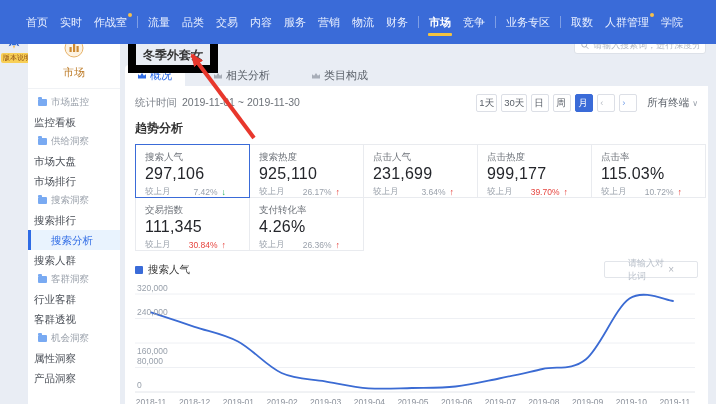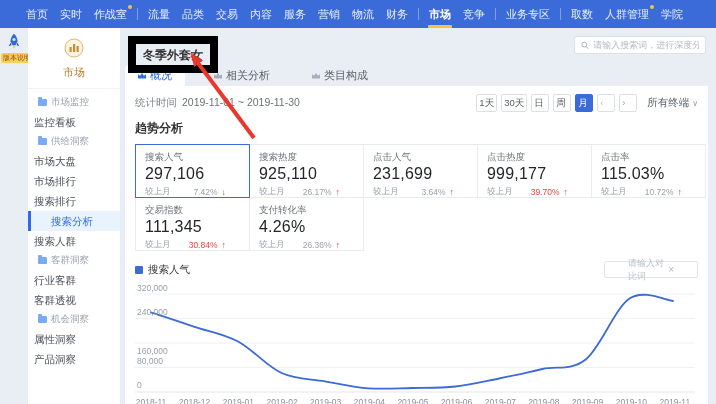--- a/index.html
+++ b/index.html
@@ -1,20 +1,20 @@
 <!DOCTYPE html>
 <html><head>
 <meta charset="utf-8">
 <style>
   html,body{margin:0;padding:0;background:#dfe4ec;}
   *{box-sizing:border-box;font-family:"Liberation Sans","DejaVu Sans",sans-serif;}
   .screen{position:relative;width:716px;height:404px;background:#e9edf4;overflow:hidden;}
 
   
-  .navbar{position:absolute;left:0;top:0;width:716px;height:28px;background:#3a6bd8;display:flex;align-items:center;padding-left:20px;z-index:10;}
+  .navbar{position:absolute;left:0;top:0;width:716px;height:44px;background:#3a6bd8;display:flex;align-items:center;padding-left:20px;z-index:10;}
   .nav-item{position:relative;color:#eaf0ff;font-size:11px;padding:0 6px;height:28px;line-height:28px;cursor:pointer;white-space:nowrap;}
   .nav-item.active{color:#fff;font-weight:bold;}
   .nav-item.active::after{content:"";position:absolute;left:5px;right:5px;bottom:0;height:3px;background:#f5c33f;border-radius:1px;}
   .nav-sep{width:1px;height:12px;background:rgba(255,255,255,.35);margin:0 4px;}
   .nav-dot{position:absolute;top:5px;right:1px;width:4px;height:4px;border-radius:50%;background:#f7c04a;}
 
   
   .rail{position:absolute;left:0;top:28px;width:28px;bottom:0;}
   .rocket{position:absolute;left:4px;top:4px;width:20px;height:20px;}
   .rocket-badge{position:absolute;left:1px;top:25px;background:#f8cf56;color:#8a4a12;font-size:7px;line-height:10px;padding:0 2px;border-radius:2px;white-space:nowrap;}
@@ -147,20 +147,24 @@
           <span class="folder-icon"></span>
           <span>市场监控</span>
         </div>
       <div class="menu-item">监控看板</div>
       <div class="menu-section">
           <span class="folder-icon"></span>
           <span>供给洞察</span>
         </div>
       <div class="menu-item">市场大盘</div>
       <div class="menu-item">市场排行</div>
+      <div class="menu-section">
+          <span class="folder-icon"></span>
+          <span>搜索洞察</span>
+        </div>
       <div class="menu-item">搜索排行</div>
       <div class="menu-item selected">搜索分析</div>
       <div class="menu-item">搜索人群</div>
       <div class="menu-section">
           <span class="folder-icon"></span>
           <span>客群洞察</span>
         </div>
       <div class="menu-item">行业客群</div>
       <div class="menu-item">客群透视</div>
       <div class="menu-section">

